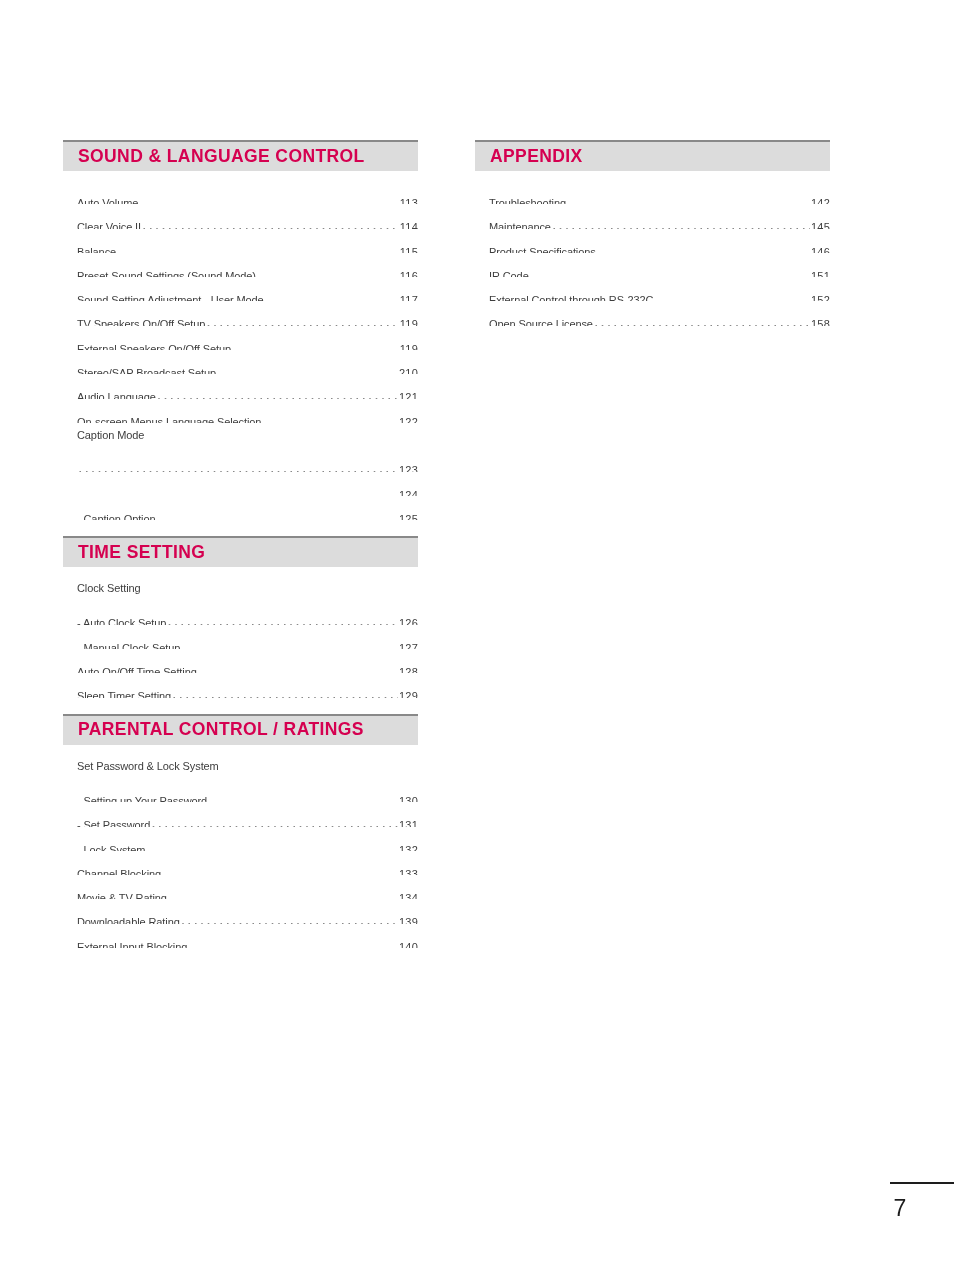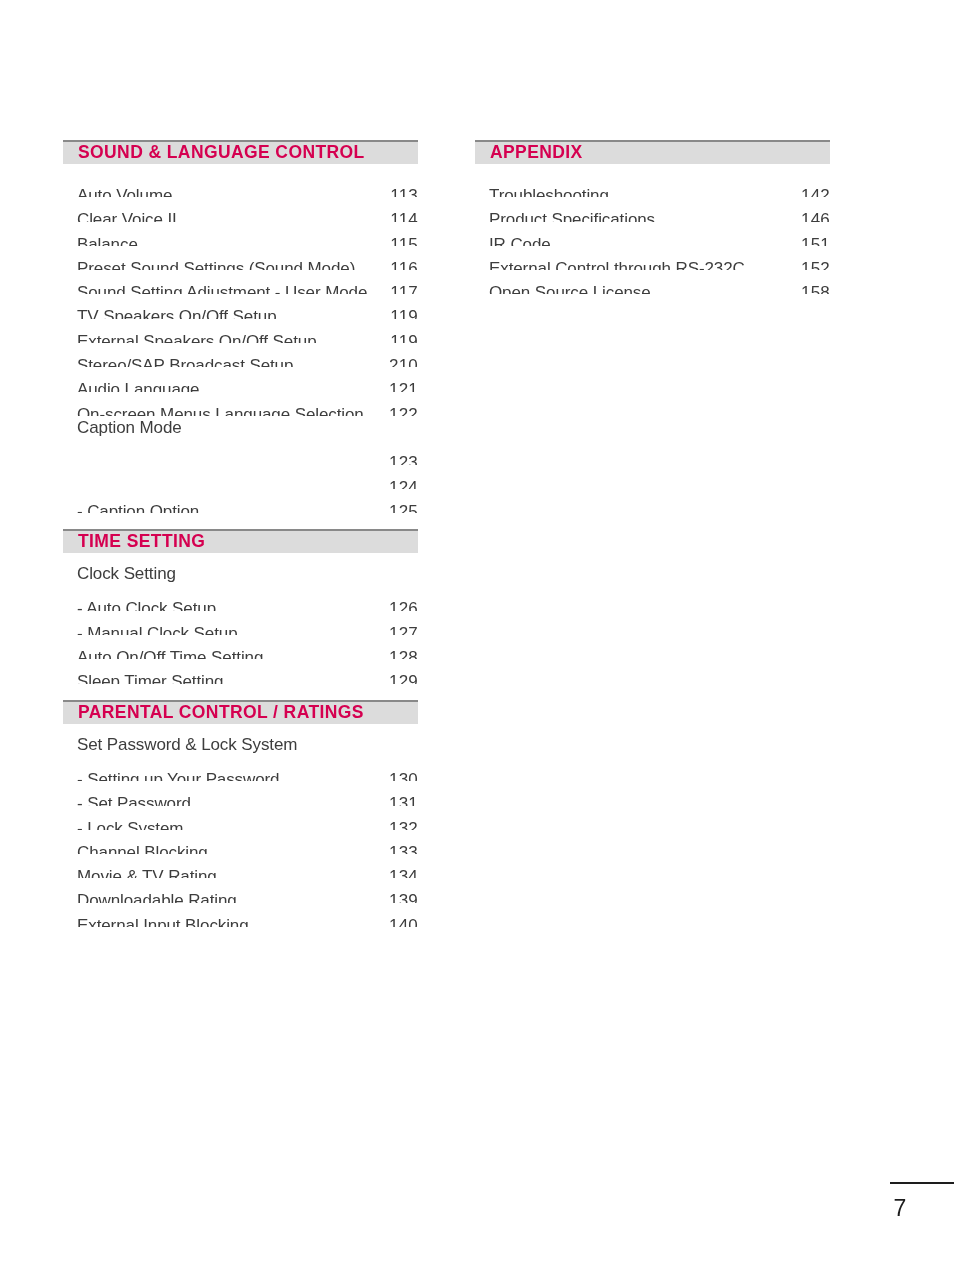--- a/index.html
+++ b/index.html
@@ -34,21 +34,21 @@
     width: 355px;
     flex: 0 0 355px;
   }
 
   
   .section { margin-bottom: 16px; }
 
   .section-header {
     border-top: 2px solid #898989;
     background: #dcdcdc;
-    height: 24px;
+    height: 31px;
     box-sizing: border-box;
     display: flex;
     align-items: center;
     padding-left: 15px;
     margin-bottom: 7px;
   }
   .section-header-title {
     color: #d50050;
     font-size: 17.5px;
     font-weight: bold;
@@ -56,21 +56,21 @@
     line-height: 1;
   }
 
   .entries { padding-left: 14px; padding-top: 2px; }
 
   .entry {
     display: flex;
     align-items: baseline;
     height: 24.3px;
     color: #3d3d3d;
-    font-size: 17px;
+    font-size: 11px;
     line-height: 24.3px;
     white-space: nowrap;
     overflow: hidden;
   }
   .entry-label {
     flex: 0 0 auto;
     letter-spacing: -0.1px;
   }
   .entry-leader {
     flex: 1 1 auto;
@@ -274,20 +274,25 @@
           <div class="section-header">
             <div class="section-header-title">APPENDIX</div>
           </div>
           <div class="entries">
             <div class="entry">
               <span class="entry-label">Troubleshooting</span>
               <span class="entry-leader"></span>
               <span class="entry-page">142</span>
             </div>
             <div class="entry">
+              <span class="entry-label">Maintenance</span>
+              <span class="entry-leader"></span>
+              <span class="entry-page">145</span>
+            </div>
+            <div class="entry">
               <span class="entry-label">Product Specifications </span>
               <span class="entry-leader"></span>
               <span class="entry-page">146</span>
             </div>
             <div class="entry">
               <span class="entry-label">IR Code</span>
               <span class="entry-leader"></span>
               <span class="entry-page">151</span>
             </div>
             <div class="entry">

